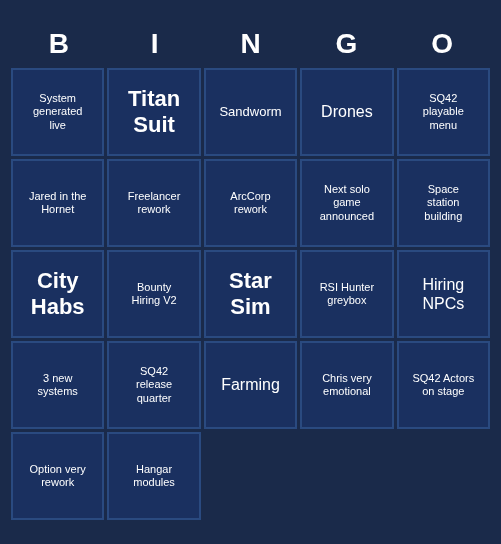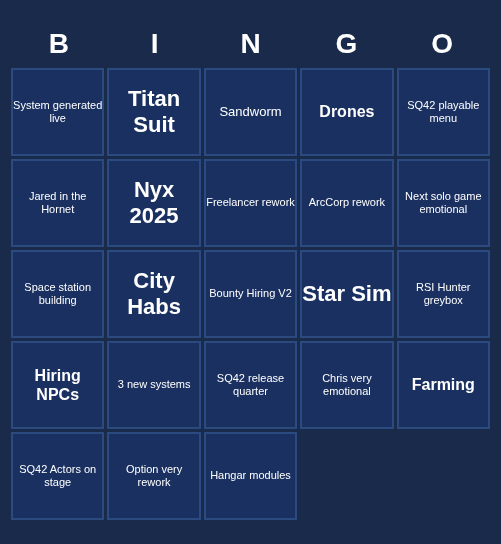--- a/index.html
+++ b/index.html
@@ -38,33 +38,33 @@
       background: #1a2a4a;
     }
     .bingo-cell {
       background: #1a3060;
       border: 2px solid #2a4a80;
       color: white;
       display: flex;
       align-items: center;
       justify-content: center;
       text-align: center;
-      padding: 0;
+      padding: 13px;
       height: 88px;
       font-size: 13px;
       line-height: 1.2;
       cursor: pointer;
     }
     .bingo-cell.large-text {
       font-size: 22px;
       font-weight: bold;
     }
     .bingo-cell.medium-text {
       font-size: 16px;
-      font-weight: bold;
+      font-weight: normal;
     }
     .bingo-cell.small-text {
       font-size: 11px;
     }
   </style>
 </head>
 <body>
 
 <div class="bingo-container">
   <div class="bingo-header">
@@ -74,31 +74,30 @@
       <div class="bingo-letter">G</div>
       <div class="bingo-letter">O</div>
     </div>
   <div class="bingo-grid">
   <div class="bingo-cell small-text">System generated live</div>
       <div class="bingo-cell large-text">Titan Suit</div>
       <div class="bingo-cell">Sandworm</div>
       <div class="bingo-cell medium-text">Drones</div>
       <div class="bingo-cell small-text">SQ42 playable menu</div>
       <div class="bingo-cell small-text">Jared in the Hornet</div>
-      <div class="bingo-cell large-text">Nyx 2025</div>
       <div class="bingo-cell small-text">Freelancer rework</div>
       <div class="bingo-cell small-text">ArcCorp rework</div>
-      <div class="bingo-cell small-text">Next solo game emotional</div>
+      <div class="bingo-cell small-text">Next solo game announced</div>
       <div class="bingo-cell small-text">Space station building</div>
       <div class="bingo-cell large-text">City Habs</div>
       <div class="bingo-cell small-text">Bounty Hiring V2</div>
       <div class="bingo-cell large-text">Star Sim</div>
       <div class="bingo-cell small-text">RSI Hunter greybox</div>
       <div class="bingo-cell medium-text">Hiring NPCs</div>
       <div class="bingo-cell small-text">3 new systems</div>
       <div class="bingo-cell small-text">SQ42 release quarter</div>
+      <div class="bingo-cell medium-text">Farming</div>
       <div class="bingo-cell small-text">Chris very emotional</div>
-      <div class="bingo-cell medium-text">Farming</div>
       <div class="bingo-cell small-text">SQ42 Actors on stage</div>
       <div class="bingo-cell small-text">Option very rework</div>
       <div class="bingo-cell small-text">Hangar modules</div>
     </div>
 </div>
 
 </body></html>

